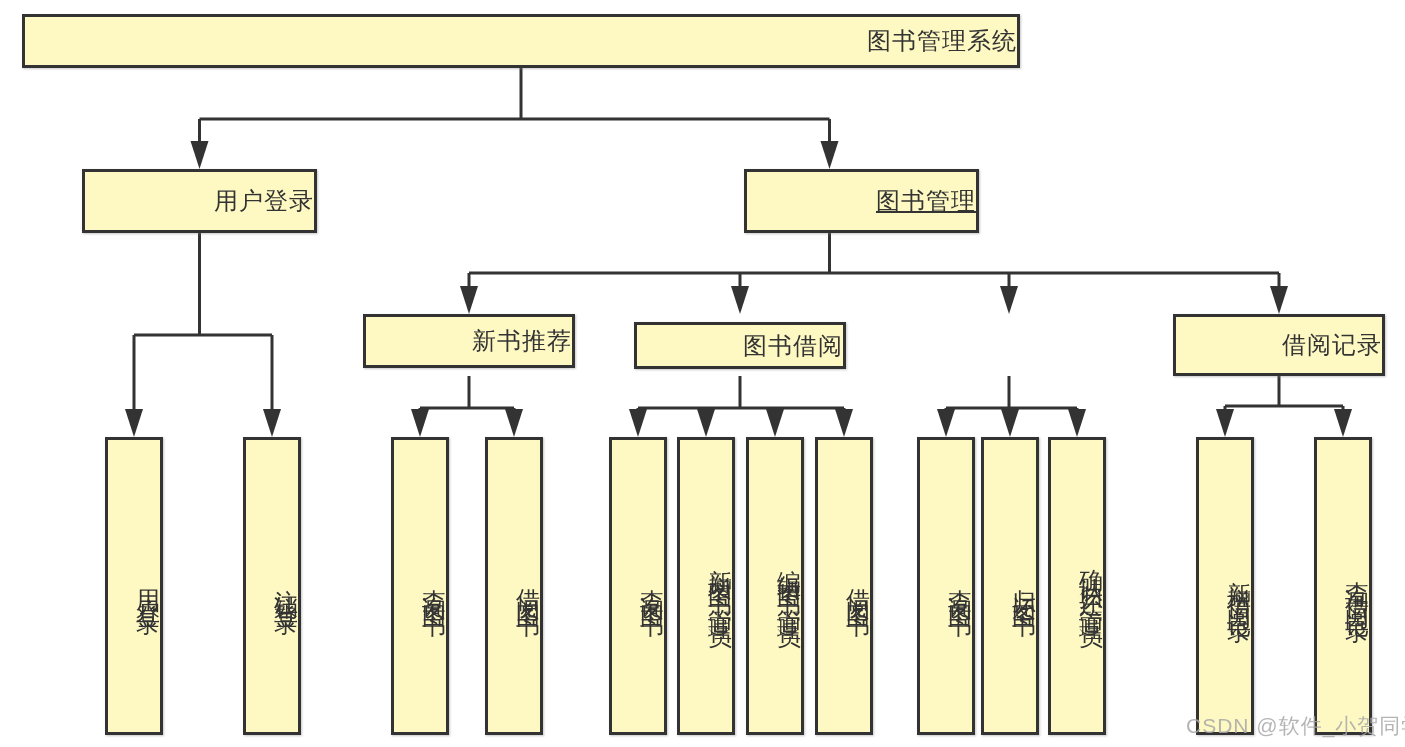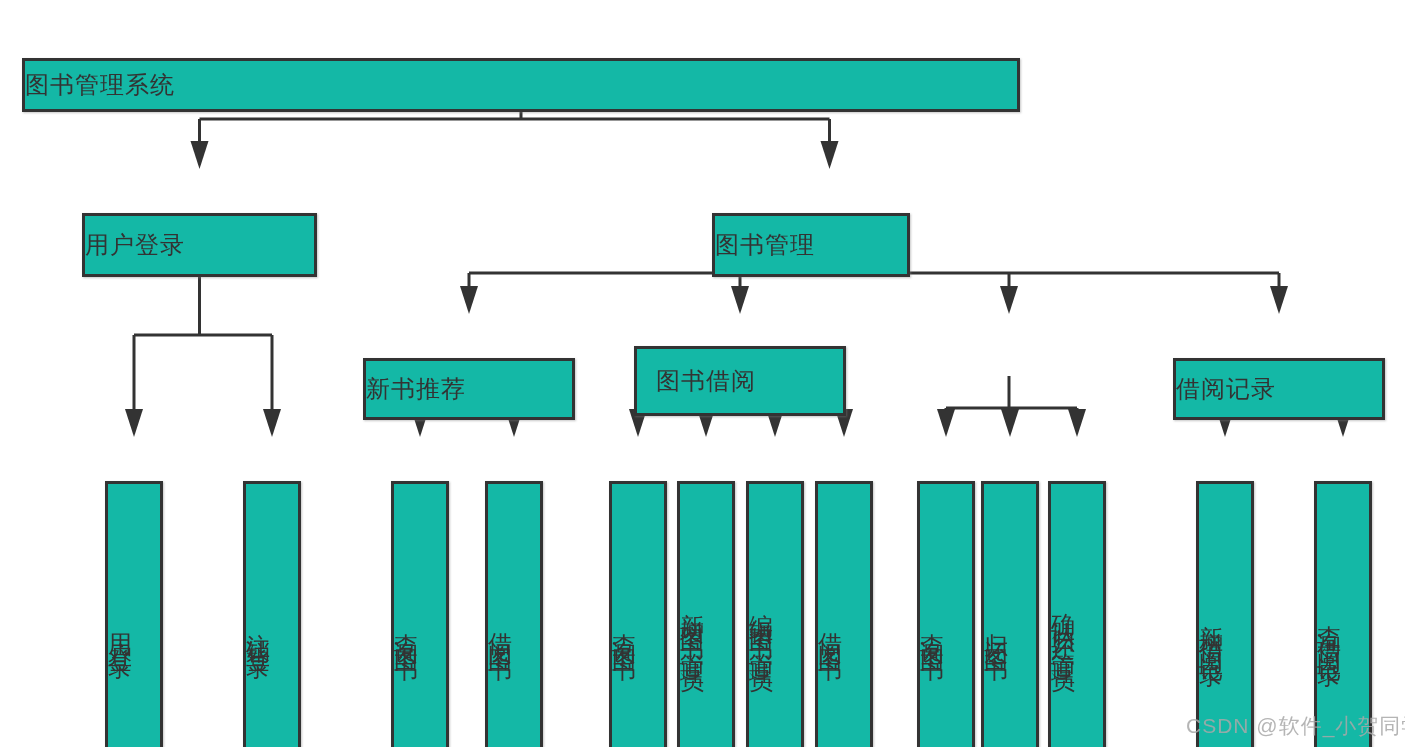--- a/index.html
+++ b/index.html
@@ -12,28 +12,27 @@
     font-family: "Liberation Sans", sans-serif;
   }
   .connectors {
     position: absolute;
     left: 0; top: 0;
     width: 1405px; height: 747px;
   }
   .hbox, .vbox {
     position: absolute;
     box-sizing: border-box;
-    background: #14b8a6;
+    background: #fef9c3;
     border: 3px solid #333333;
     box-shadow: 1px 1px 2px rgba(130,130,130,0.45);
     display: flex;
     align-items: center;
-    justify-content: flex-start;
+    justify-content: flex-end;
     color: #333333;
-    margin-top: 44px;
   }
   .hbox span {
     font-size: 24px;
     line-height: 1;
     letter-spacing: 1px;
     white-space: nowrap;
     color: #333333;
   }
   .vbox { top: 437px; width: 58px; height: 298px; }
   .vbox span {
@@ -125,28 +124,28 @@
     </g>
   </svg>
 
   <div class="hbox" style="left:22px; top:14px; width:998px; height:54px;">
     <span>图书管理系统</span>
   </div>
 
   <div class="hbox" style="left:82px; top:169px; width:235px; height:64px;">
     <span>用户登录</span>
   </div>
-  <div class="hbox" style="left:712px; top:169px; width:198px; height:64px;">
+  <div class="hbox" style="left:744px; top:169px; width:235px; height:64px;text-decoration:underline;">
     <span>图书管理</span>
   </div>
 
-  <div class="hbox" style="left:363px; top:314px; width:212px; height:62px;font-family:Liberation Serif, serif;">
+  <div class="hbox" style="left:363px; top:314px; width:212px; height:54px;font-family:Liberation Serif, serif;">
     <span>新书推荐</span>
   </div>
-  <div class="hbox" style="left:634px; top:302px; width:212px; height:70px;padding-left:19px;">
+  <div class="hbox" style="left:634px; top:322px; width:212px; height:47px;padding-left:19px;">
     <span>图书借阅</span>
   </div>
   <div class="hbox" style="left:1173px; top:314px; width:212px; height:62px;">
     <span>借阅记录</span>
   </div>
 
   <div class="vbox" style="left:105px;">
     <span>用户登录</span>
   </div>
   <div class="vbox" style="left:243px;">

